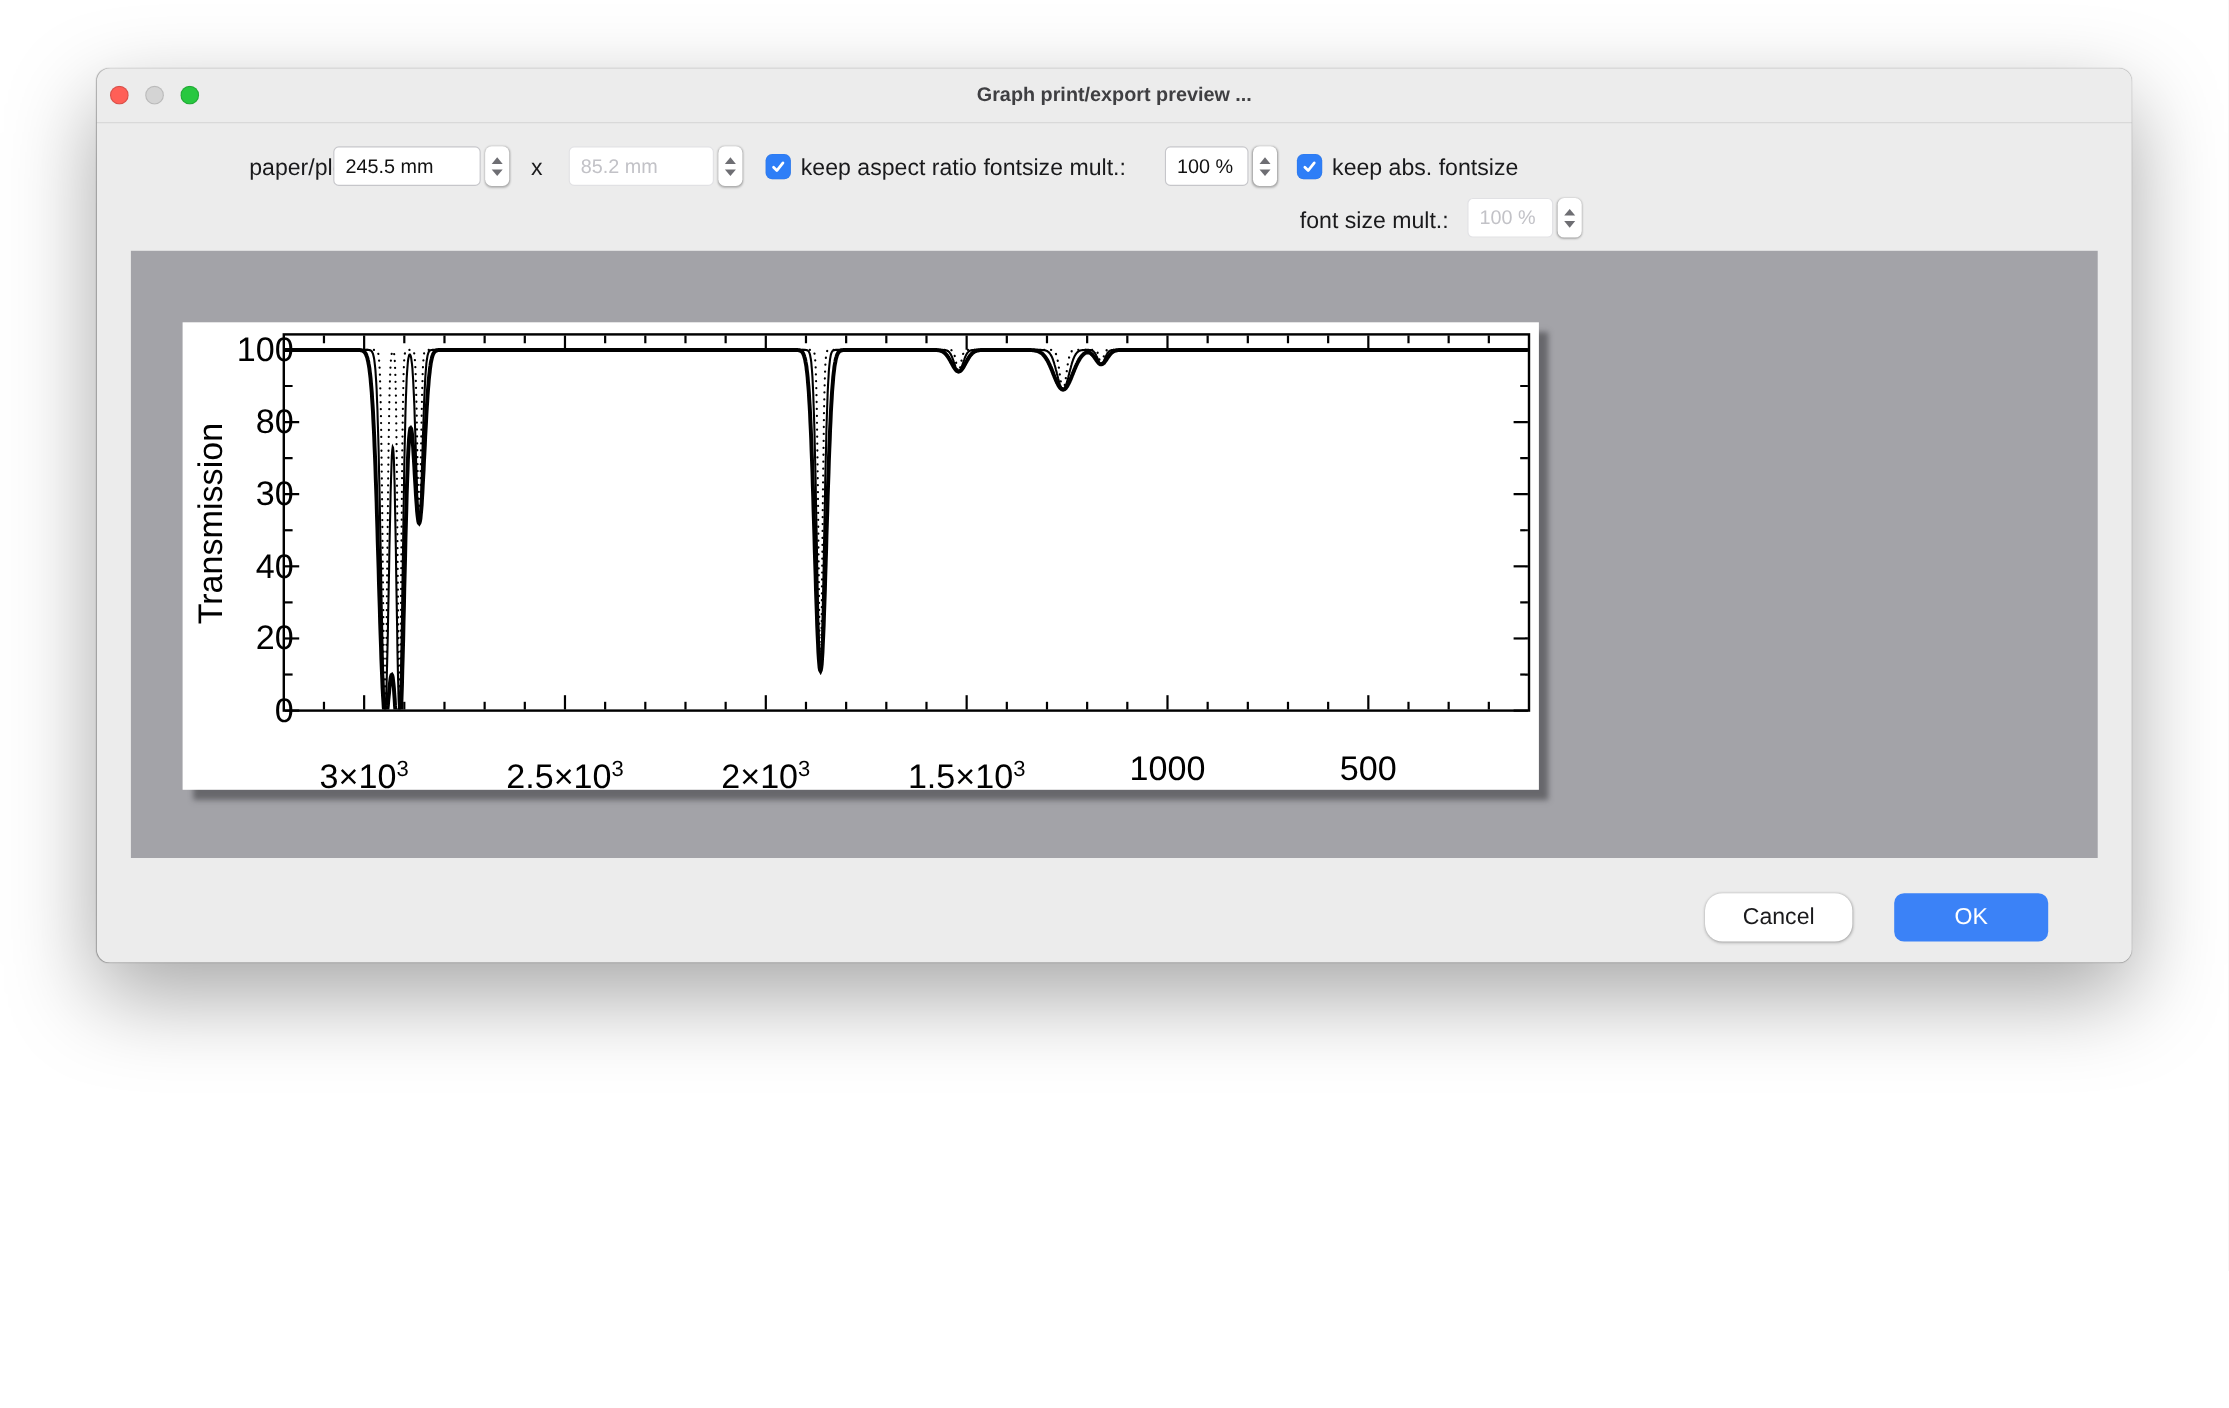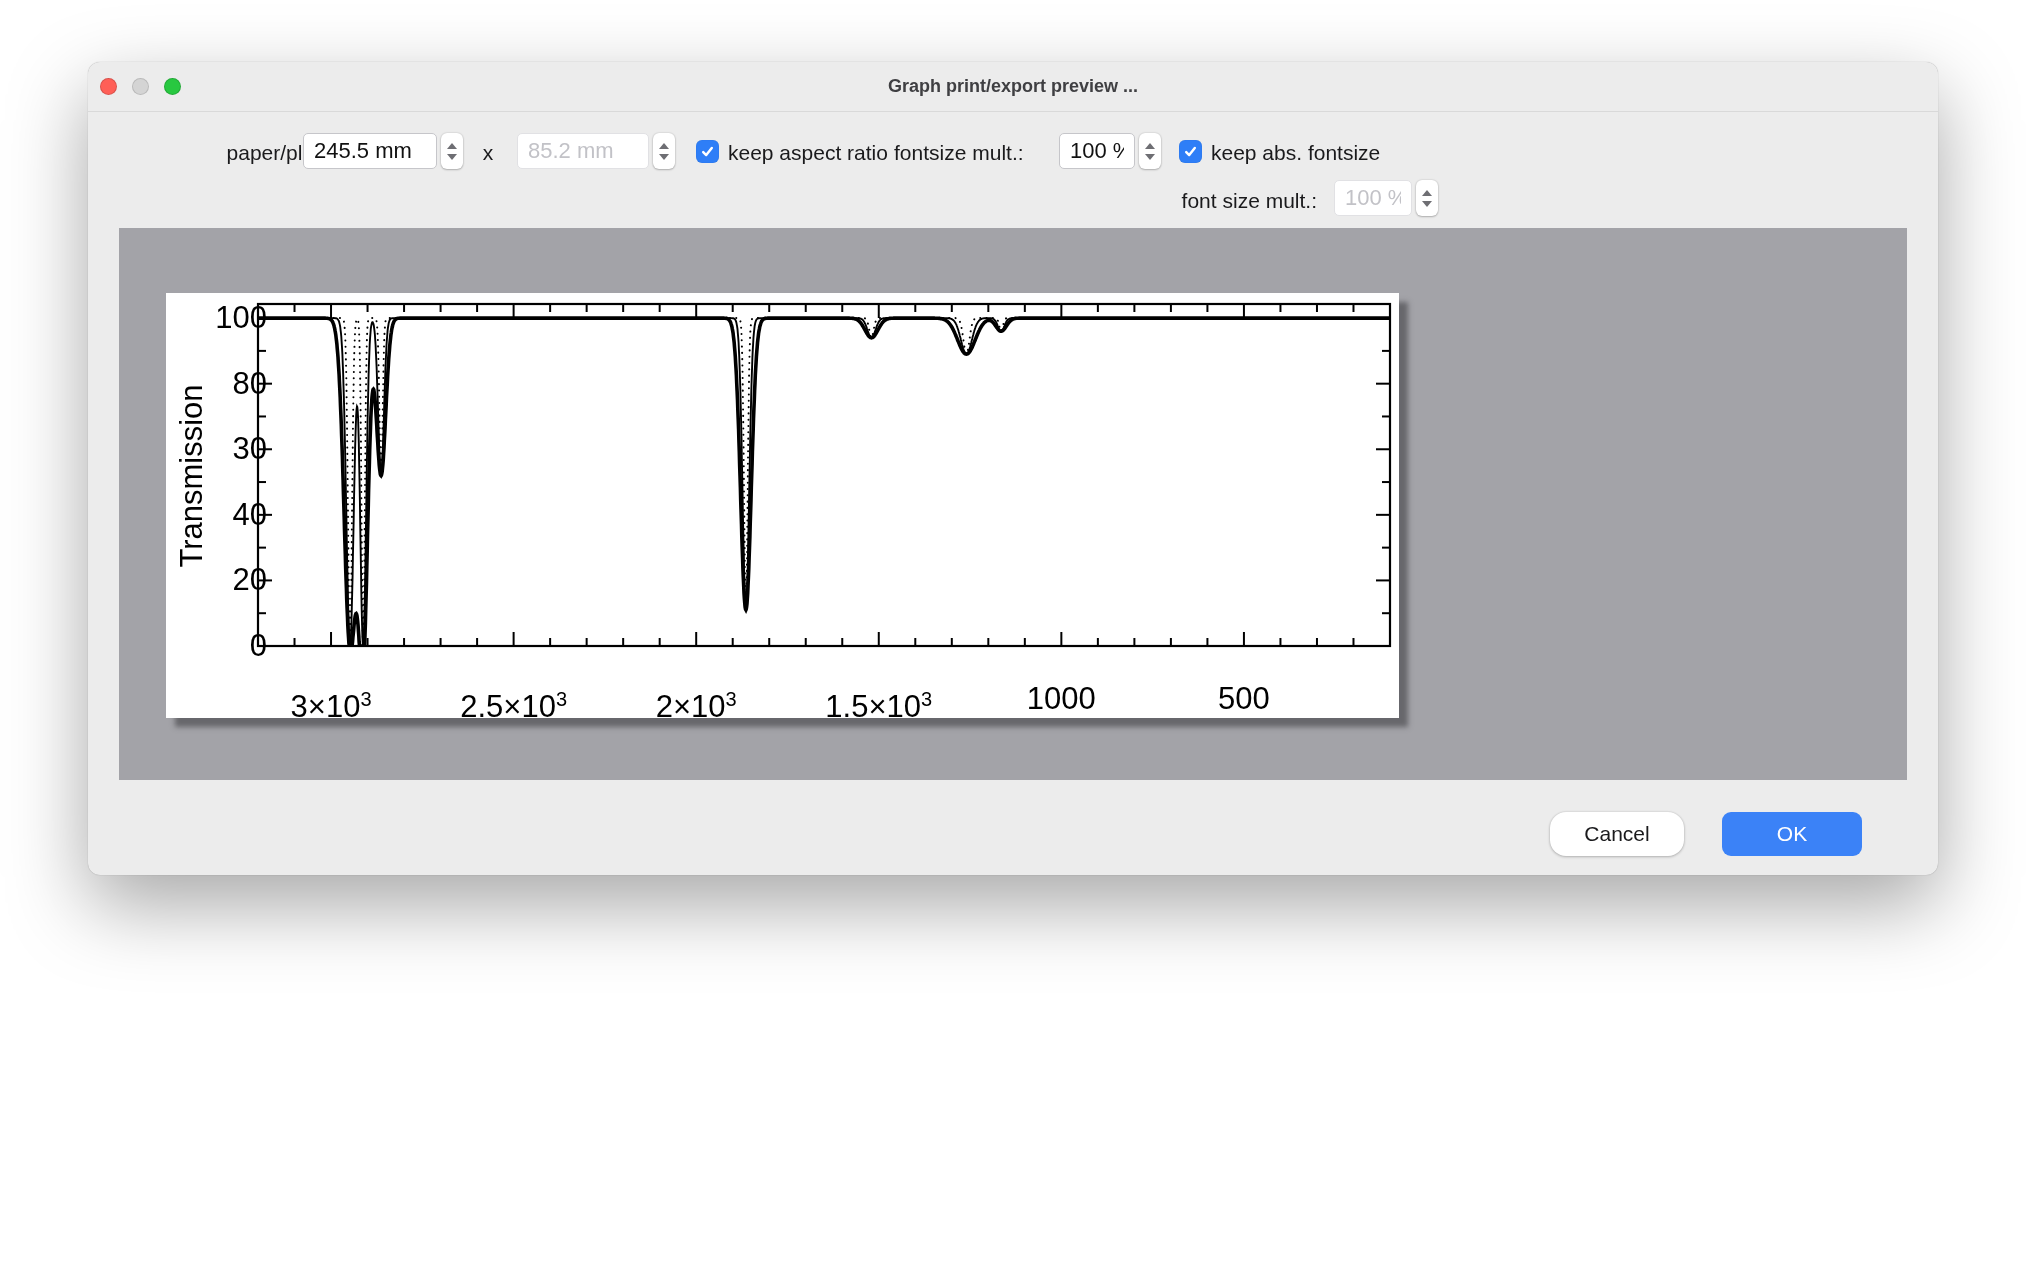--- a/index.html
+++ b/index.html
@@ -32,21 +32,21 @@
   .traffic{position:absolute;left:12px;top:16px;display:flex;gap:15px;}
   .tl{width:17px;height:17px;border-radius:50%;display:block;box-sizing:border-box;}
   .tl.red{background:var(--traffic-close);border:1px solid rgba(0,0,0,0.15);}
   .tl.gray{background:var(--traffic-minimize);border:1px solid rgba(0,0,0,0.12);}
   .tl.green{background:var(--traffic-zoom);border:1px solid rgba(0,0,0,0.15);}
 
   .lbl{position:absolute;font-size:21px;color:#1a1a1c;height:26px;line-height:26px;white-space:nowrap;}
   .fld{
     position:absolute;height:36px;box-sizing:border-box;border:1px solid #c6c6ca;
     border-radius:5px;background:#fff;font-family:"Liberation Sans",sans-serif;
-    font-size:22px;padding:0 10px;color:#111;outline:none;
+    font-size:18px;padding:0 10px;color:#111;outline:none;
   }
   .fld.dis{color:#c2c2c7;border-color:#e1e1e4;}
   .stepper{
     position:absolute;width:22px;height:36px;background:#fff;border-radius:6px;
     box-shadow:0 0 2px rgba(0,0,0,0.2), 0 1px 2px rgba(0,0,0,0.22);
     display:flex;flex-direction:column;align-items:center;justify-content:center;gap:5px;
   }
   .tri-up{width:0;height:0;border-left:5px solid transparent;border-right:5px solid transparent;border-bottom:6px solid #6e6e73;}
   .tri-down{width:0;height:0;border-left:5px solid transparent;border-right:5px solid transparent;border-top:6px solid #6e6e73;}
   .cb{

